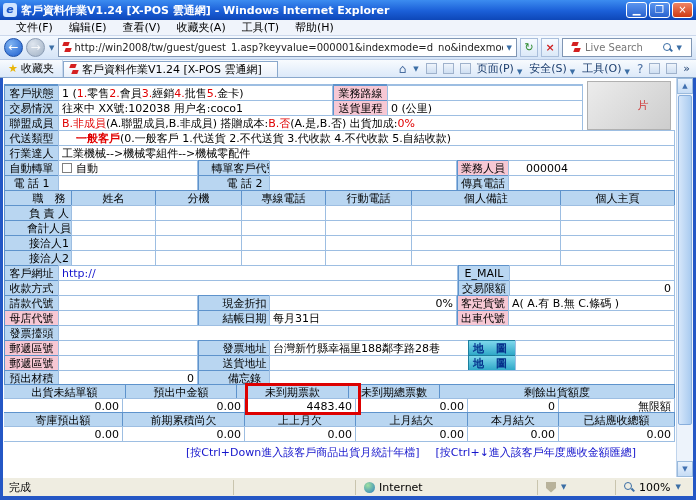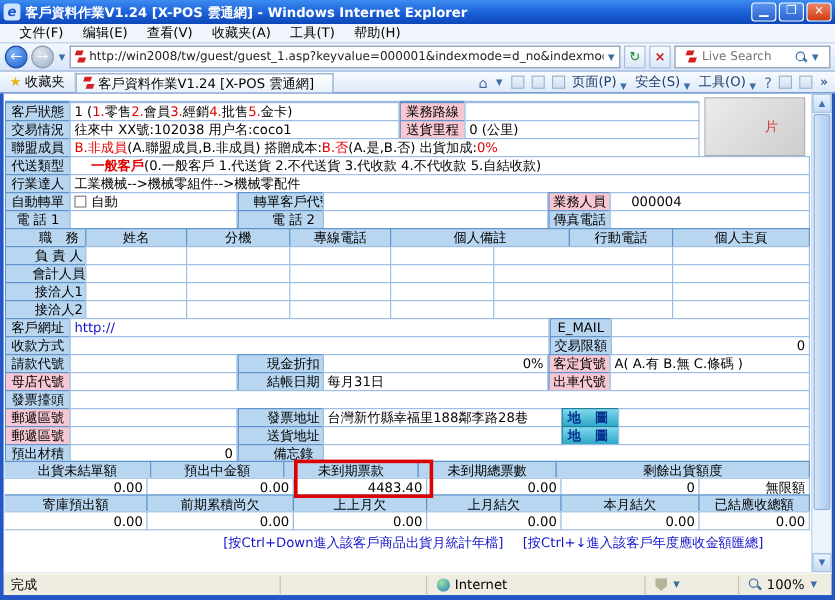--- a/index.html
+++ b/index.html
@@ -77,21 +77,21 @@
     background:linear-gradient(135deg,#ececec,#cdcdcd);display:flex;align-items:center;justify-content:center;}
   .photo span{color:#d03030;margin-left:28px;}
   
   .ct .lb{width:68px;}
   .ct-h{background:#B9D6F1;border:1px solid #5E93CC;display:flex;align-items:center;justify-content:center;}
   .c85{flex:none;width:85px;} .c87{flex:none;width:87px;} .c150{flex:none;width:150px;} .cfl{flex:1;}
   
   .fin{position:relative;}
   .fin .frow{height:15px;}
   .f120{flex:none;width:120px;} .f123{flex:none;width:123px;} .f112{flex:none;width:112px;}
-  .f113{flex:none;width:113px;} .f92{flex:none;width:116px;}
+  .f113{flex:none;width:113px;} .f92{flex:none;width:92px;}
   .fin-h{background:#B9D6F1;border:1px solid #5E93CC;display:flex;align-items:center;justify-content:center;margin-left:-1px;margin-top:-1px;}
   .fin-v{background:#fff;border:1px solid #9DBEE2;display:flex;align-items:center;justify-content:flex-end;padding:0 3px;margin-left:-1px;margin-top:-1px;}
   .redbox{position:absolute;left:241px;top:-2px;width:116px;height:32px;border:3px solid #DD0000;pointer-events:none;z-index:5;}
   .linksrow{display:flex;gap:16px;padding:3px 0 0 182px;color:#1414CC;}
   
   .sb{position:absolute;right:0;top:0;bottom:0;width:17px;background:#EDF3FB;border-left:1px solid #c0d4ec;}
   .sb-btn{height:16px;background:linear-gradient(#EAF3FD,#C6DCF5);border:1px solid #9ABADC;color:#4070B0;
     font-size:7px;display:flex;align-items:center;justify-content:center;}
   .sb-btn.bottom{position:absolute;bottom:0;left:0;right:0;}
   .sb-thumb{position:absolute;top:17px;height:330px;left:1px;right:1px;
@@ -272,22 +272,22 @@
         <div class="lb w52">傳真電話</div>
         <div class="fld"></div>
       </div>
 
       <div class="ct">
         <div class="frow">
           <div class="ct-h lb w68">職　務</div>
           <div class="ct-h c85" style="margin-left:-1px">姓名</div>
           <div class="ct-h c87" style="margin-left:-1px">分機</div>
           <div class="ct-h c85" style="margin-left:-1px">專線電話</div>
+          <div class="ct-h c87" style="margin-left:-1px">行動電話</div>
           <div class="ct-h c150" style="margin-left:-1px">個人備註</div>
-          <div class="ct-h c87" style="margin-left:-1px">行動電話</div>
           <div class="ct-h cfl" style="margin-left:-1px">個人主頁</div>
         </div>
         <div class="frow">
           <div class="lb w68">負 責 人</div>
           <div class="fld c85"></div>
             <div class="fld c87"></div>
           <div class="fld c85"></div>
             <div class="fld c87"></div>
           <div class="fld c150"></div>
             <div class="fld cfl"></div>

